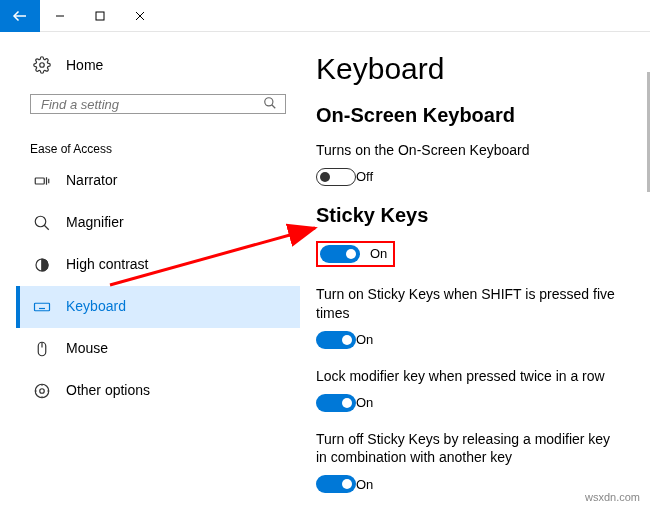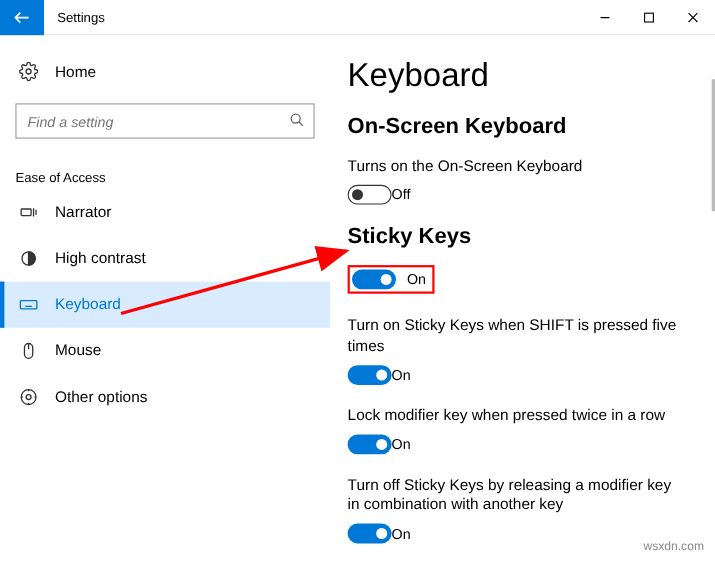--- a/index.html
+++ b/index.html
@@ -45,39 +45,39 @@
     justify-content: center;
     font-size: 12px;
     cursor: pointer;
   }
   .content {
     display: flex;
     height: calc(100% - 32px);
   }
   .sidebar {
     width: 300px;
-    padding: 18px 0 0 0;
+    padding: 18px 0 0 16px;
   }
   .home-link {
     display: flex;
     align-items: center;
     padding: 6px 14px;
     font-size: 14px;
     cursor: pointer;
   }
   .home-link .icon {
     width: 24px;
     display: flex;
     justify-content: center;
     margin-right: 12px;
   }
   .search-box {
     margin: 14px 14px 14px 14px;
     border: 1px solid #999;
-    height: 32px;
+    height: 20px;
     display: flex;
     align-items: center;
     padding: 0 8px;
   }
   .search-box input {
     border: none;
     outline: none;
     flex: 1;
     font-size: 13px;
     font-style: italic;
@@ -215,21 +215,20 @@
 </head>
 <body>
 
 <div class="titlebar">
   <div class="back-btn">
     <svg class="ico" viewBox="0 0 24 24" fill="none" stroke="white" stroke-width="2">
       <line x1="20" y1="12" x2="4" y2="12"></line>
       <polyline points="10 18 4 12 10 6"></polyline>
     </svg>
   </div>
-  <div class="title-text">Settings</div>
   <div class="win-controls">
     <div class="win-btn">
       <svg width="10" height="10">
           <line x1="1" y1="5" x2="9" y2="5" stroke="#000"></line>
         </svg>
     </div>
     <div class="win-btn">
       <svg width="10" height="10">
           <rect x="1" y="1" width="8" height="8" fill="none" stroke="#000"></rect>
         </svg>
@@ -271,20 +270,29 @@
     <div class="nav-item">
       <span class="icon">
         <svg class="ico" viewBox="0 0 24 24" fill="none" stroke="#333" stroke-width="1.6">
             <rect x="3" y="8" width="12" height="8" rx="1"></rect>
             <path d="M18 7v10M21 9v6"></path>
           </svg>
       </span>
       <span>Narrator</span>
     </div>
 
+    <div class="nav-item">
+      <span class="icon">
+        <svg class="ico" viewBox="0 0 24 24" fill="none" stroke="#333" stroke-width="1.6">
+            <circle cx="10" cy="10" r="7"></circle>
+            <line x1="21" y1="21" x2="15" y2="15"></line>
+          </svg>
+      </span>
+      <span>Magnifier</span>
+    </div>
 
     <div class="nav-item">
       <span class="icon">
         <svg class="ico" viewBox="0 0 24 24" fill="none" stroke="#333" stroke-width="1.6">
             <circle cx="12" cy="12" r="8"></circle>
             <path d="M12 4v16" fill="#333"></path>
             <path d="M12 4a8 8 0 0 1 0 16z" fill="#333"></path>
           </svg>
       </span>
       <span>High contrast</span>

